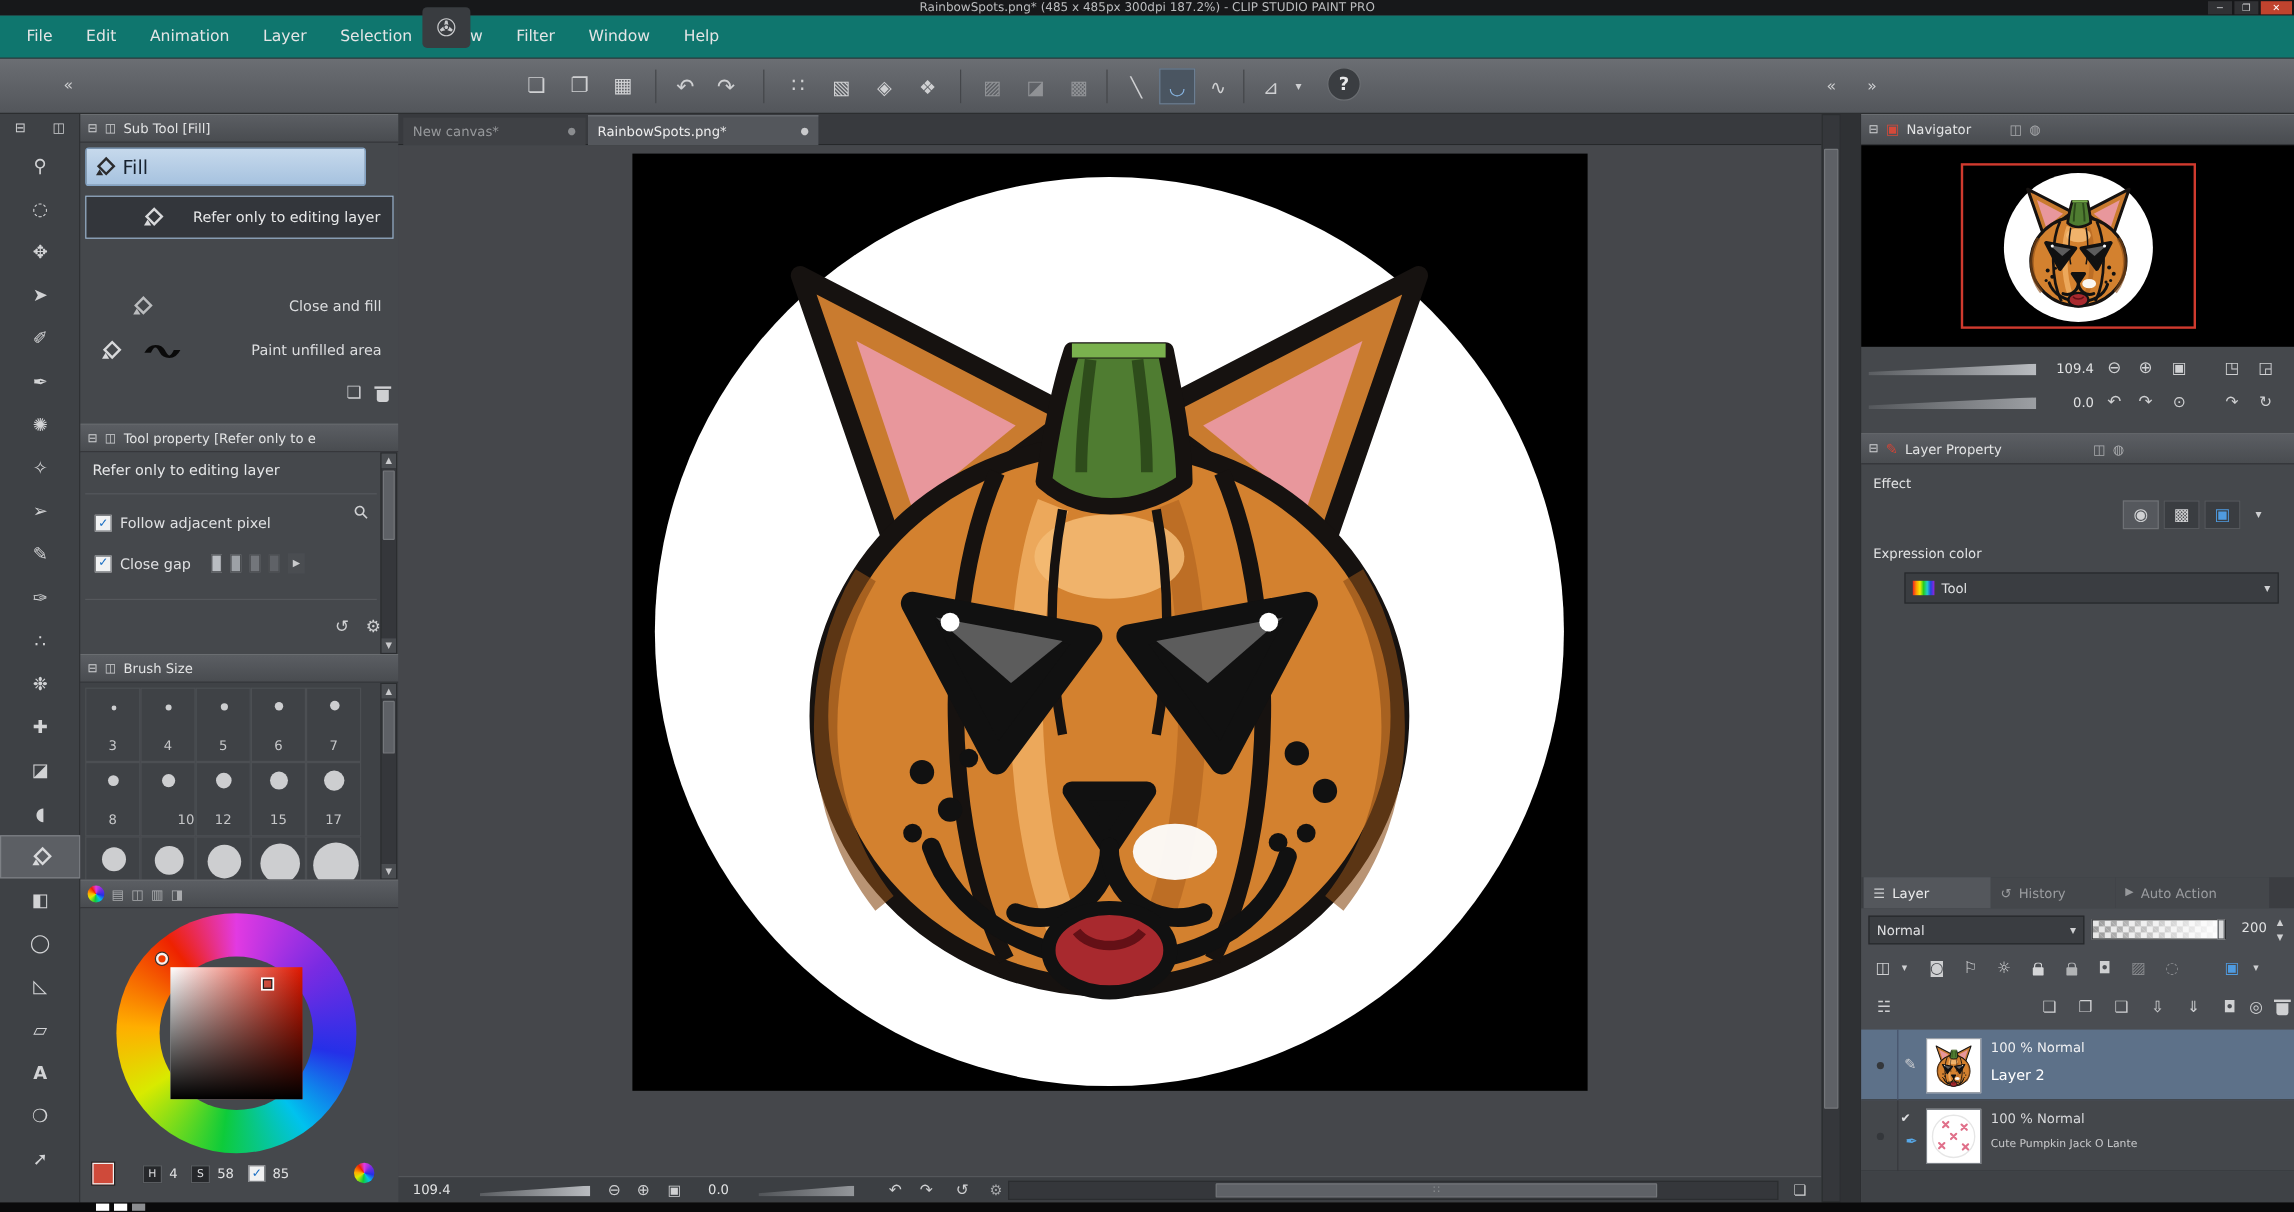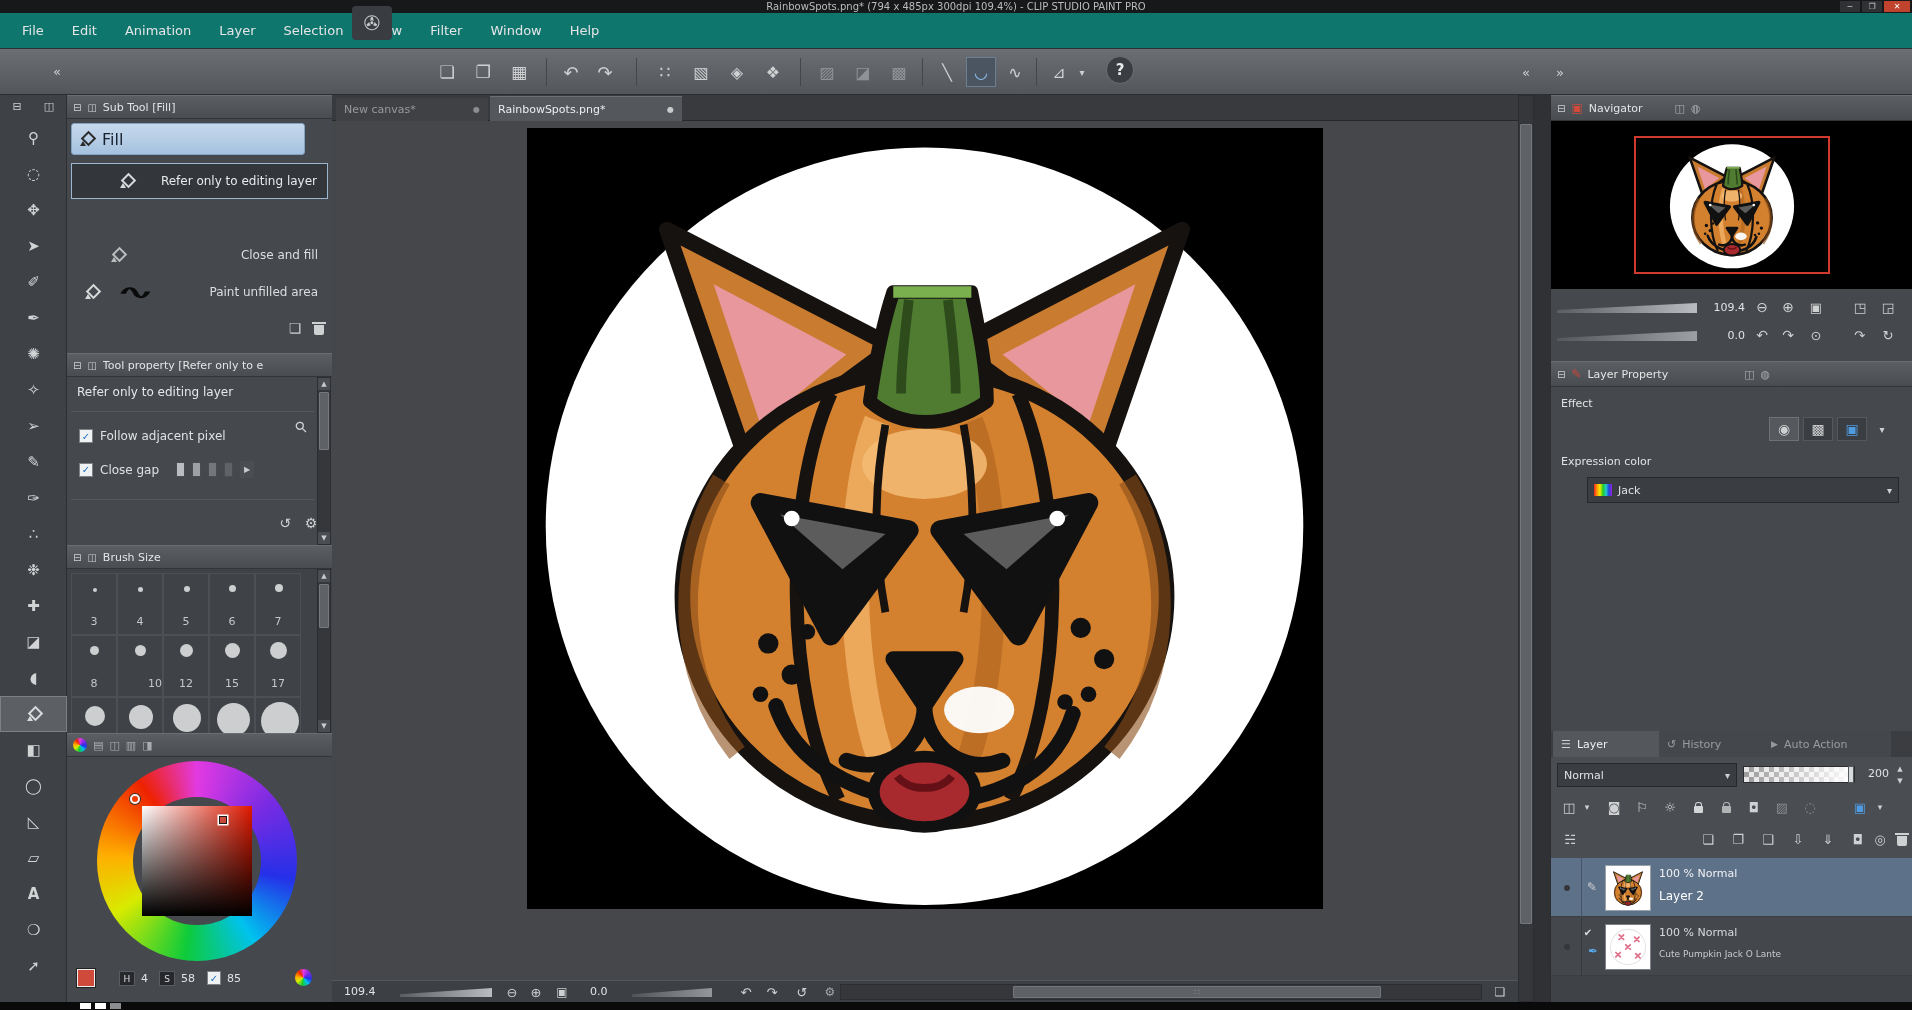--- a/index.html
+++ b/index.html
@@ -31,21 +31,21 @@
   .checker::after{content:"";position:absolute;inset:0;background:linear-gradient(to right,rgba(255,255,255,0),#fff)}
   .txt{color:#e2e3e4;font-size:11px}
   .dim{opacity:.45}
 </style>
 </head>
 <body>
 
 <div id="app">
 
   <div class="ab" style="left:0;top:0;width:1912px;height:13px;background:#17181a">
-    <div class="ab" style="left:0;top:1px;width:1912px;text-align:center;font-size:10px;color:#bbbcbe">RainbowSpots.png* (794 x 485px 300dpi 109.4%)  - CLIP STUDIO PAINT PRO</div>
+    <div class="ab" style="left:0;top:1px;width:1912px;text-align:center;font-size:10px;color:#bbbcbe">RainbowSpots.png* (485 x 485px 300dpi 187.2%)  - CLIP STUDIO PAINT PRO</div>
     <div class="ab g" style="left:1840px;top:1px;width:20px;height:11px;font-size:8px;background:#303134">─</div>
     <div class="ab g" style="left:1862px;top:1px;width:20px;height:11px;font-size:8px;background:#303134">❐</div>
     <div class="ab g" style="left:1884px;top:1px;width:26px;height:11px;font-size:8px;background:#c0432e;color:#fff">✕</div>
   </div>
 
   <div class="ab" style="left:0;top:13px;width:1912px;height:36px;background:#0f766e;border-bottom:1px solid #2e3033;display:flex;align-items:center;padding-left:8px">
     <span class="g" style="padding:0 14px;font-size:13px;color:#e4e5e6">File</span>
     <span class="g" style="padding:0 14px;font-size:13px;color:#e4e5e6">Edit</span>
     <span class="g" style="padding:0 14px;font-size:13px;color:#e4e5e6">Animation</span>
     <span class="g" style="padding:0 14px;font-size:13px;color:#e4e5e6">Layer</span>
@@ -354,21 +354,21 @@
       <span class="g" style="font-size:11px;opacity:.7">◍</span>
     </div>
     <span class="ab txt" style="left:10px;top:302px">Effect</span>
     <div class="ab g" style="left:218px;top:322px;width:30px;height:24px;background:#55585d;border:1px solid #6e7175;font-size:14px">◉</div>
     <div class="ab g" style="left:252px;top:322px;width:30px;height:24px;background:#3a3d41;border:1px solid #55585c;font-size:14px">▩</div>
     <div class="ab g" style="left:286px;top:322px;width:30px;height:24px;background:#3a3d41;border:1px solid #55585c;font-size:14px;color:#4f9be0">▣</div>
     <div class="ab g" style="left:320px;top:322px;width:22px;height:24px;font-size:10px">▾</div>
     <span class="ab txt" style="left:10px;top:360px">Expression color</span>
     <div class="ab ddn" style="left:36px;top:382px;width:312px;height:26px">
       <span style="width:18px;height:12px;background:linear-gradient(to right,#e22,#f90,#ee0,#2c2,#2cc,#24d,#92d)"></span>
-      <span style="flex:1">Jack</span>
+      <span style="flex:1">Tool</span>
       <span class="g" style="font-size:10px">▾</span>
     </div>
 
     <div class="ab" style="left:0;top:636px;width:362px;height:26px;background:#3b3d41">
       <div class="ab" style="left:2px;top:0;width:106px;height:26px;background:#54575c;display:flex;align-items:center;gap:6px;padding:0 8px">
         <span class="g" style="font-size:11px">☰</span>
         <span style="font-size:11px;color:#ededee">Layer</span>
       </div>
       <div class="ab" style="left:108px;top:0;width:104px;height:26px;background:#44474b;display:flex;align-items:center;gap:6px;padding:0 8px">
         <span class="g" style="font-size:11px;opacity:.6">↺</span>

